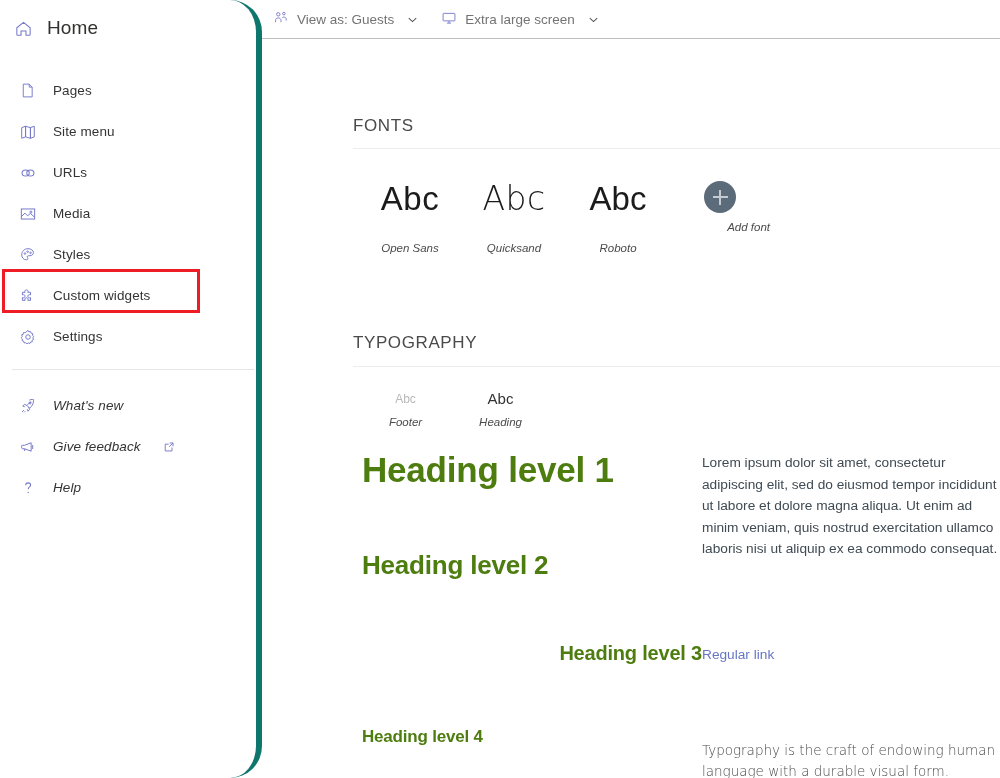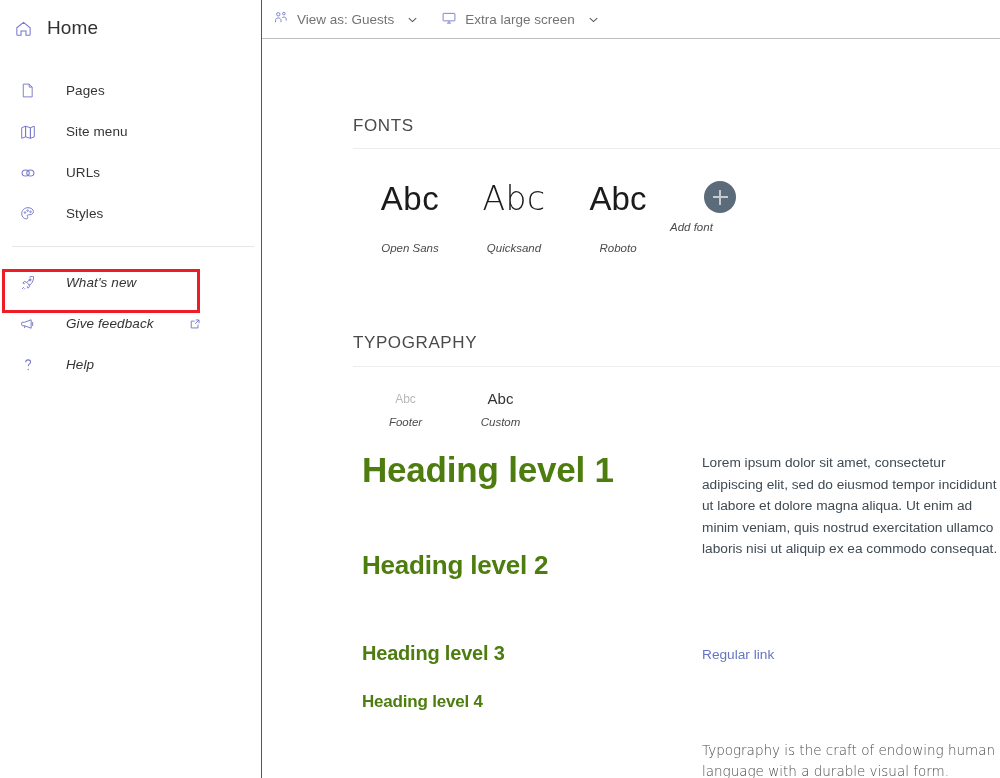--- a/index.html
+++ b/index.html
@@ -9,36 +9,37 @@
     font-family: "Liberation Sans", sans-serif;
     color: #3b3a39;
     overflow: hidden;
   }
   .app { display: flex; width: 1000px; height: 778px; position: relative; }
 
   
   .sidebar {
     width: 262px; height: 778px;
     background: #ffffff;
-    border-right: 1px solid #0f766e;
+    border-right: 6px solid #0f766e;
     flex: 0 0 262px;
     position: relative;
+    border-radius: 32px;
   }
   .home-row {
     display: flex; align-items: center;
     height: 44px; padding-left: 14px; gap: 14px;
     margin-top: 6px;
   }
   .home-row .label {
     font-size: 19px; color: #323130; letter-spacing: .1px;
   }
   .nav-list { margin-top: 20px; }
   .nav-item {
     display: flex; align-items: center;
-    height: 41px; padding-left: 18px; gap: 29px;
+    height: 41px; padding-left: 18px; gap: 16px;
     cursor: pointer; position: relative;
   }
   .nav-item .label { font-size: 13.5px; color: #343434; letter-spacing: .1px; }
   .nav-icon { width: 19px; height: 19px; display: flex; align-items: center; justify-content: center; flex: 0 0 19px; }
   .nav-icon svg { display: block; }
   .divider-h {
     height: 1px; background: #e6e6e6;
     margin: 12px 12px 0 12px; width: 242px;
   }
   .nav-list-secondary { margin-top: 15px; font-style: italic; }
@@ -87,21 +88,21 @@
     font-size: 33px; color: #1b1b1b; line-height: 46px;
     font-weight: 400; white-space: nowrap;
   }
   .fs-open { font-family: "Liberation Sans", sans-serif; letter-spacing: .5px; }
   .fs-quick { font-family: "DejaVu Sans", sans-serif; font-weight: 300; letter-spacing: .5px; }
   .fs-roboto { font-family: "Liberation Sans", sans-serif; font-weight: 500; letter-spacing: 0; }
   .font-name {
     font-size: 11.5px; color: #4b4b4b; font-style: italic;
     margin-top: 20px; font-family: "Liberation Sans", sans-serif;
   }
-  .add-card { width: 100px; text-align: left; cursor: pointer; padding-top: 5px; }
+  .add-card { width: 100px; text-align: right; cursor: pointer; padding-top: 5px; }
   .plus-circle {
     width: 32px; height: 32px; border-radius: 50%;
     background: #5c6b7a; margin: 0 auto;
     display: flex; align-items: center; justify-content: center;
     position: relative;
   }
   .plus-circle::before, .plus-circle::after {
     content: ""; position: absolute; background: #c3cad1;
   }
   .plus-circle::before { width: 15px; height: 1.8px; }
@@ -126,21 +127,21 @@
   
   .preview {
     display: flex; padding-left: 100px; padding-top: 20px; gap: 0;
   }
   .col-left { width: 340px; flex: 0 0 340px; }
   .col-right { width: 300px; flex: 0 0 300px; padding-top: 4px; }
 
   .h-sample { color: #4d7c0f; font-weight: 700; letter-spacing: -.2px; }
   .h1s { font-size: 35px; line-height: 44px; margin-bottom: 56px; }
   .h2s { font-size: 26px; line-height: 34px; margin-bottom: 58px; }
-  .h3s { font-size: 20px; line-height: 27px; margin-bottom: 23px; }
+  .h3s { font-size: 20px; line-height: 27px; margin-bottom: 58px; text-align: right; }
   .h4s { font-size: 17px; line-height: 23px; margin-bottom: 76px; }
 
   .body-para {
     font-size: 13.7px; line-height: 21.5px; color: #3f4a52;
   }
   .link-sample {
     font-size: 13.7px; color: #6676c4; text-decoration: none;
     display: inline-block; margin-top: 87px;
   }
   .quote-block {
@@ -191,34 +192,61 @@
         <span class="nav-icon">
           <svg width="18" height="18" viewBox="0 0 20 20" fill="none" stroke="#7679c9" stroke-width="1.15">
             <ellipse cx="7.4" cy="10" rx="4" ry="3.4"></ellipse>
               <ellipse cx="12.6" cy="10" rx="4" ry="3.4"></ellipse>
           </svg>
         </span>
         <span class="label">URLs</span>
       </div>
 
 
+      <div class="nav-item">
+        <span class="nav-icon">
+          <svg width="18" height="18" viewBox="0 0 20 20" fill="none" stroke="#7679c9" stroke-width="1.1">
+            <rect x="2.6" y="4.4" width="14.8" height="11.2"></rect>
+            <path d="M2.6 13 L6.6 9 L9.6 12 L12.6 9.4 L17.4 13.6"></path>
+            <circle cx="13.2" cy="7.8" r="1.1"></circle>
+          </svg>
+        </span>
+        <span class="label">Media</span>
+      </div>
 
       <div class="nav-item">
         <span class="nav-icon">
           <svg width="18" height="18" viewBox="0 0 20 20" fill="none" stroke="#7679c9" stroke-width="1.1">
             <path d="M10 3C5.9 3 3 6 3 9.8c0 3.2 2.4 5.6 5.2 5.6 1.2 0 1.6-.7 1.6-1.4 0-.9-.7-1.2-.7-2 0-.7.6-1.2 1.5-1.2h1.6c2.1 0 3.8-1.5 3.8-3.4C16 4.9 13.4 3 10 3Z"></path>
             <circle cx="6.6" cy="8.4" r=".85"></circle>
               <circle cx="9.6" cy="6.3" r=".85"></circle>
               <circle cx="12.8" cy="7.6" r=".85"></circle>
           </svg>
         </span>
         <span class="label">Styles</span>
       </div>
 
-
+      <div class="nav-item">
+        <span class="nav-icon">
+          <svg width="18" height="18" viewBox="0 0 20 20" fill="none" stroke="#7679c9" stroke-width="1.1">
+            <path d="M8.3 3.2c1.1 0 1.8.8 1.8 1.6 0 .5-.3.8-.3 1.1h3v2.9c-.4 0-.7-.3-1.2-.3-.9 0-1.7.7-1.7 1.8s.8 1.8 1.7 1.8c.5 0 .8-.3 1.2-.3v3H9.8c0-.4.3-.7.3-1.2 0-.9-.7-1.6-1.8-1.6s-1.8.7-1.8 1.6c0 .5.3.8.3 1.2H3.8v-3.1c.4 0 .7.3 1.2.3.9 0 1.6-.8 1.6-1.8S5.9 8.5 5 8.5c-.5 0-.8.3-1.2.3V5.9h2.9c0-.3-.3-.6-.3-1.1 0-.8.8-1.6 1.9-1.6Z"></path>
+          </svg>
+        </span>
+        <span class="label">Custom widgets</span>
+      </div>
+
+      <div class="nav-item">
+        <span class="nav-icon">
+          <svg width="18" height="18" viewBox="0 0 20 20" fill="none" stroke="#7679c9" stroke-width="1.05">
+            <circle cx="10" cy="10" r="2.5"></circle>
+            <path d="M10 2.6l.9 1.7 1.9-.4.6 1.8 1.9.5-.4 1.9 1.5 1.2-1.1 1.6 1 1.7-1.7.9.1 1.9-1.9.2-.8 1.7-1.7-.8-1.5 1.2-1.3-1.4-1.9.3-.4-1.9-1.8-.6.4-1.9-1.4-1.3 1.2-1.5-.7-1.8 1.8-.6.2-1.9 1.9.2z"></path>
+          </svg>
+        </span>
+        <span class="label">Settings</span>
+      </div>
     </nav>
 
     <div class="divider-h"></div>
 
     <nav class="nav-list-secondary">
 
       <div class="nav-item">
         <span class="nav-icon">
           <svg width="18" height="18" viewBox="0 0 20 20" fill="none" stroke="#7679c9" stroke-width="1.1">
             <path d="M11.5 3.4c2.6-.9 4.6-.6 4.6-.6s.3 2.1-.6 4.7c-.8 2.3-3.6 5-3.6 5l-3.2-3.2s2.5-2.9 4.8-3.7"></path>
@@ -331,21 +359,21 @@
         <div class="section-title">TYPOGRAPHY</div>
         <div class="section-rule"></div>
 
         <div class="variant-row">
           <div class="variant-card">
             <div class="variant-sample vs-footer">Abc</div>
             <div class="variant-name">Footer</div>
           </div>
           <div class="variant-card">
             <div class="variant-sample vs-regular">Abc</div>
-            <div class="variant-name">Custom</div>
+            <div class="variant-name">Heading</div>
           </div>
         </div>
 
         <div class="preview">
           <div class="col-left">
             <div class="h-sample h1s">Heading level 1</div>
             <div class="h-sample h2s">Heading level 2</div>
             <div class="h-sample h3s">Heading level 3</div>
             <div class="h-sample h4s">Heading level 4</div>
 

